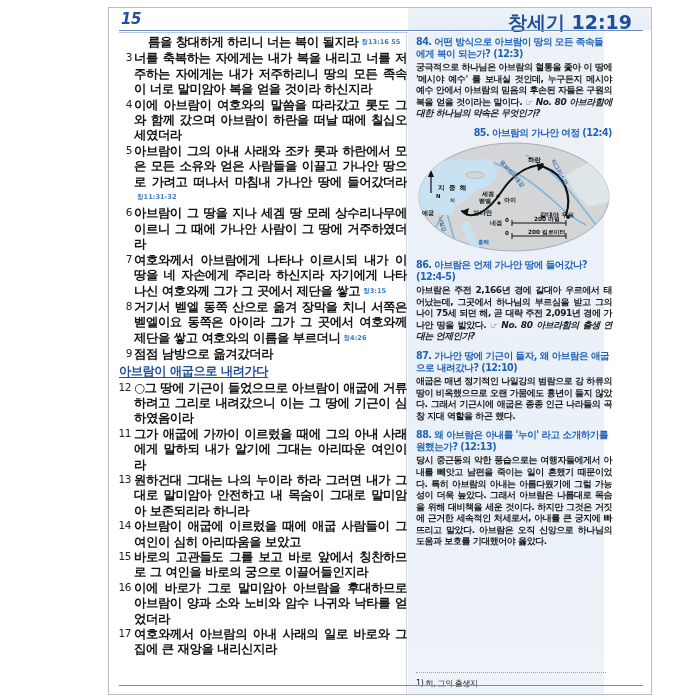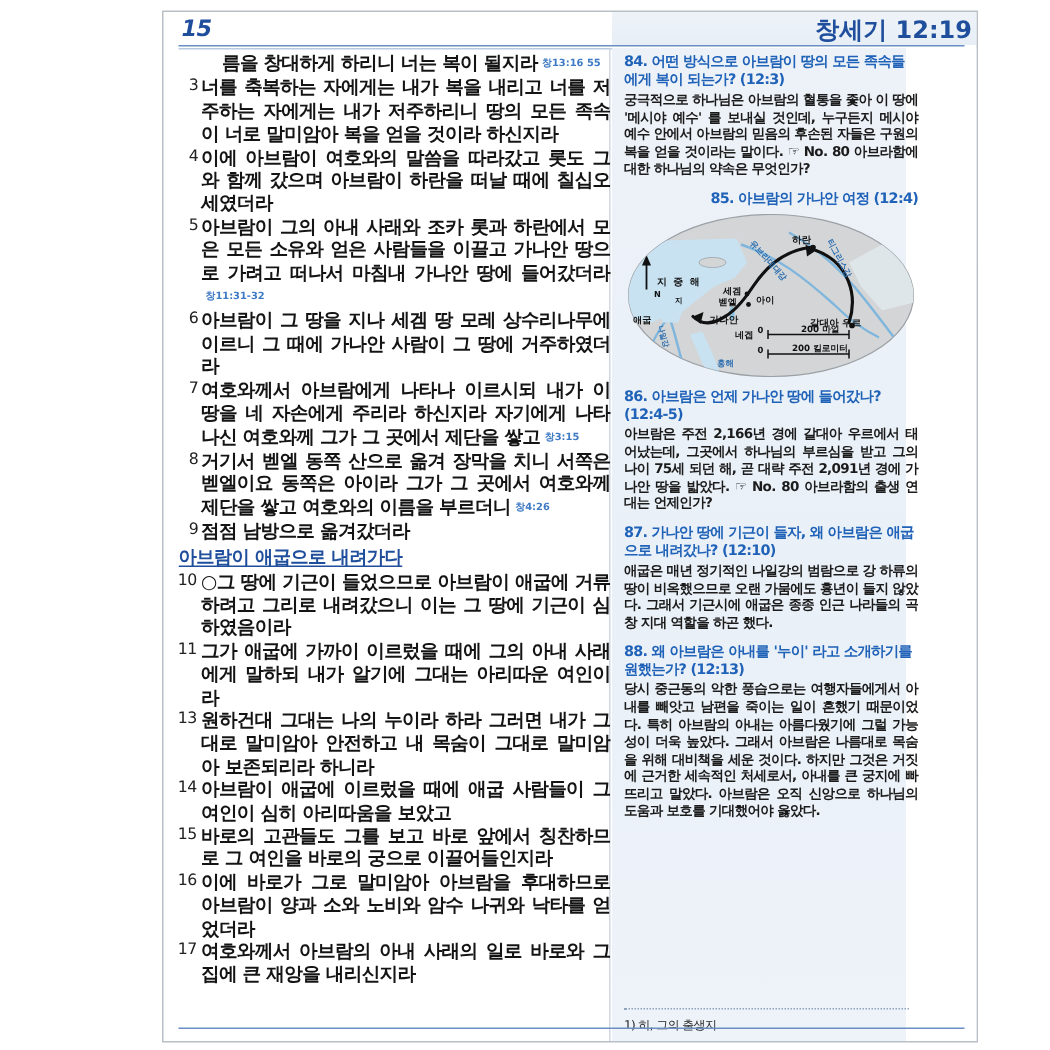--- a/index.html
+++ b/index.html
@@ -18,22 +18,22 @@
   
   .hdr{
     position:relative;height:24px;
   }
   .hdr .pageno{
     position:absolute;left:12px;top:2px;
     font-style:italic;font-weight:bold;font-size:15px;color:#1f4e9c;
     letter-spacing:-.5px;
   }
   .hdr .book{
-    position:absolute;right:3px;top:2px;
-    font-weight:bold;font-size:16px;color:#1f4e9c;
+    position:absolute;right:19px;top:2px;
+    font-weight:bold;font-size:19px;color:#1f4e9c;
   }
   .hdr .rule{
     position:absolute;left:10px;right:8px;top:22px;height:1px;background:#6b8fc4;
   }
   .hdr .rule2{
     position:absolute;left:10px;right:8px;top:23.5px;height:.5px;background:#b8c9e0;
   }
   
   .hdr-band{
     position:absolute;left:299px;right:0;top:0;height:22px;
@@ -93,21 +93,21 @@
   .qa{margin:0 0 7px 0;}
   .qa-title{
     color:#1f62b8;font-weight:bold;font-size:9.6px;line-height:12px;
     letter-spacing:-.5px;
   }
   .qa-body{
     color:#1b1b1b;font-size:9px;line-height:11.6px;
     letter-spacing:-.45px;text-align:justify;margin-top:2px;
     font-weight:bold;
   }
-  .qa-ref{font-weight:bold;}
+  .qa-ref{font-style:italic;font-weight:bold;}
 
   
   .mapwrap{margin:1px 0 6px 0;text-align:right;}
   .map-title{
     color:#1f62b8;font-weight:bold;font-size:9.6px;line-height:12px;
     letter-spacing:-.5px;margin-bottom:2px;
   }
   .map-svg{display:block;}
 
   
@@ -178,21 +178,21 @@
       <div class="vline">
         <span class="vnum">9</span>
         <span>점점 남방으로 옮겨갔더라</span>
       </div>
 
       <div class="secthead">
         <u>아브람이 애굽으로 내려가다</u>
       </div>
 
       <div class="vline">
-        <span class="vnum wide">10</span>
+        <span class="vnum wide">12</span>
         <span>○그 땅에 기근이 들었으므로 아브람이 애굽에 거류하려고 그리로 내려갔으니 이는 그 땅에 기근이 심하였음이라</span>
       </div>
       <div class="vline">
         <span class="vnum wide">11</span>
         <span>그가 애굽에 가까이 이르렀을 때에 그의 아내 사래에게 말하되 내가 알기에 그대는 아리따운 여인이라</span>
       </div>
       <div class="vline">
         <span class="vnum wide">13</span>
         <span>원하건대 그대는 나의 누이라 하라 그러면 내가 그대로 말미암아 안전하고 내 목숨이 그대로 말미암아 보존되리라 하니라</span>
       </div>

